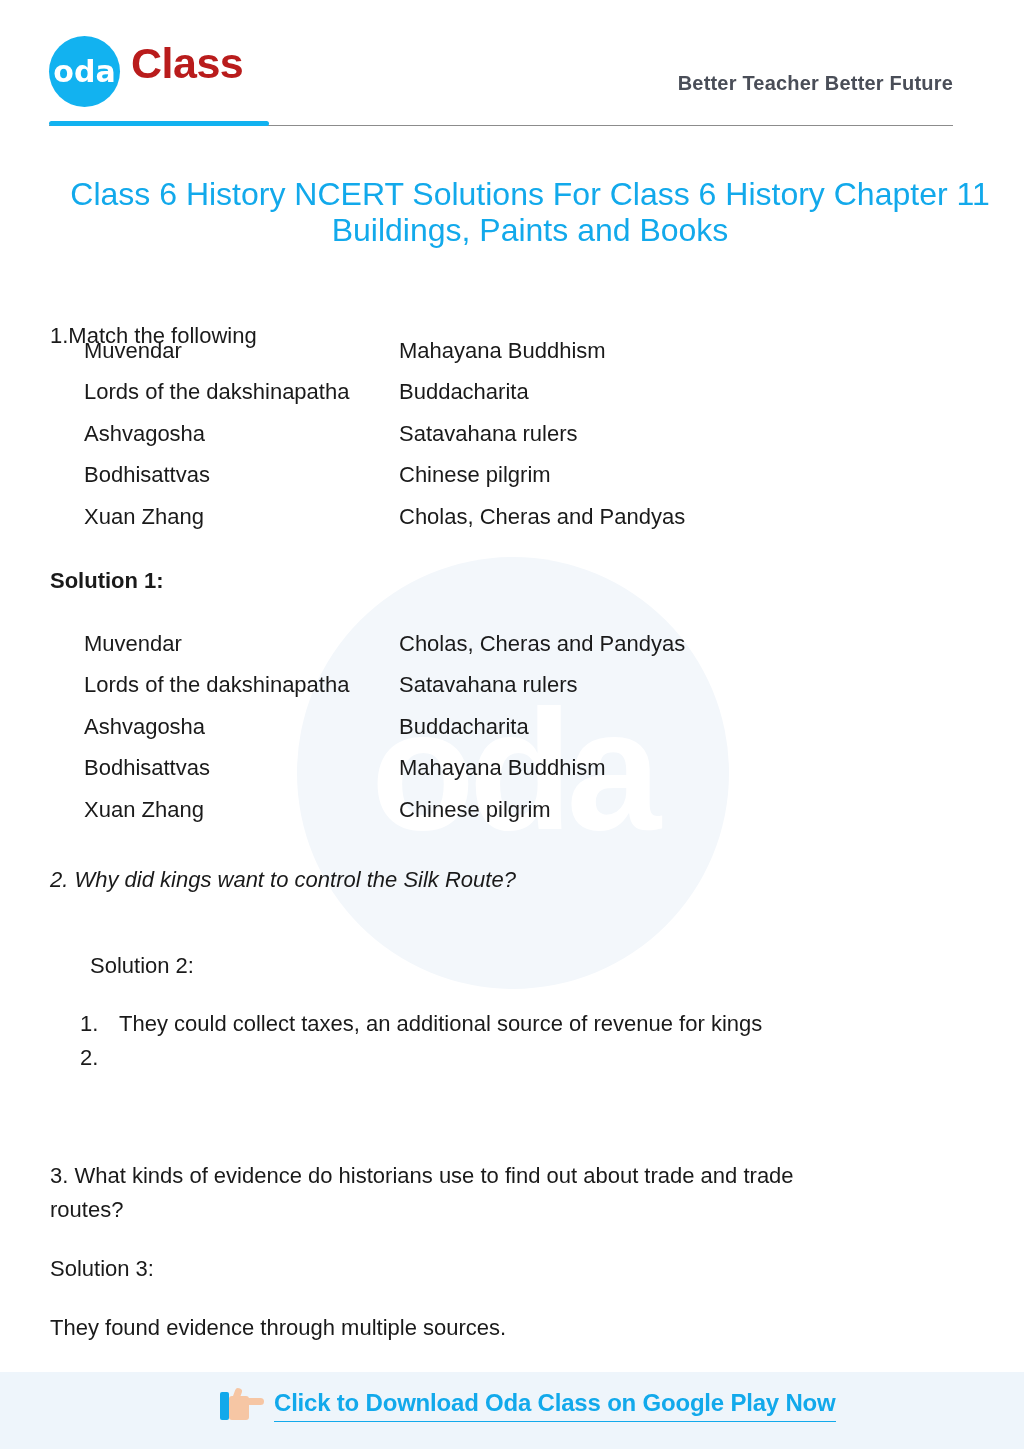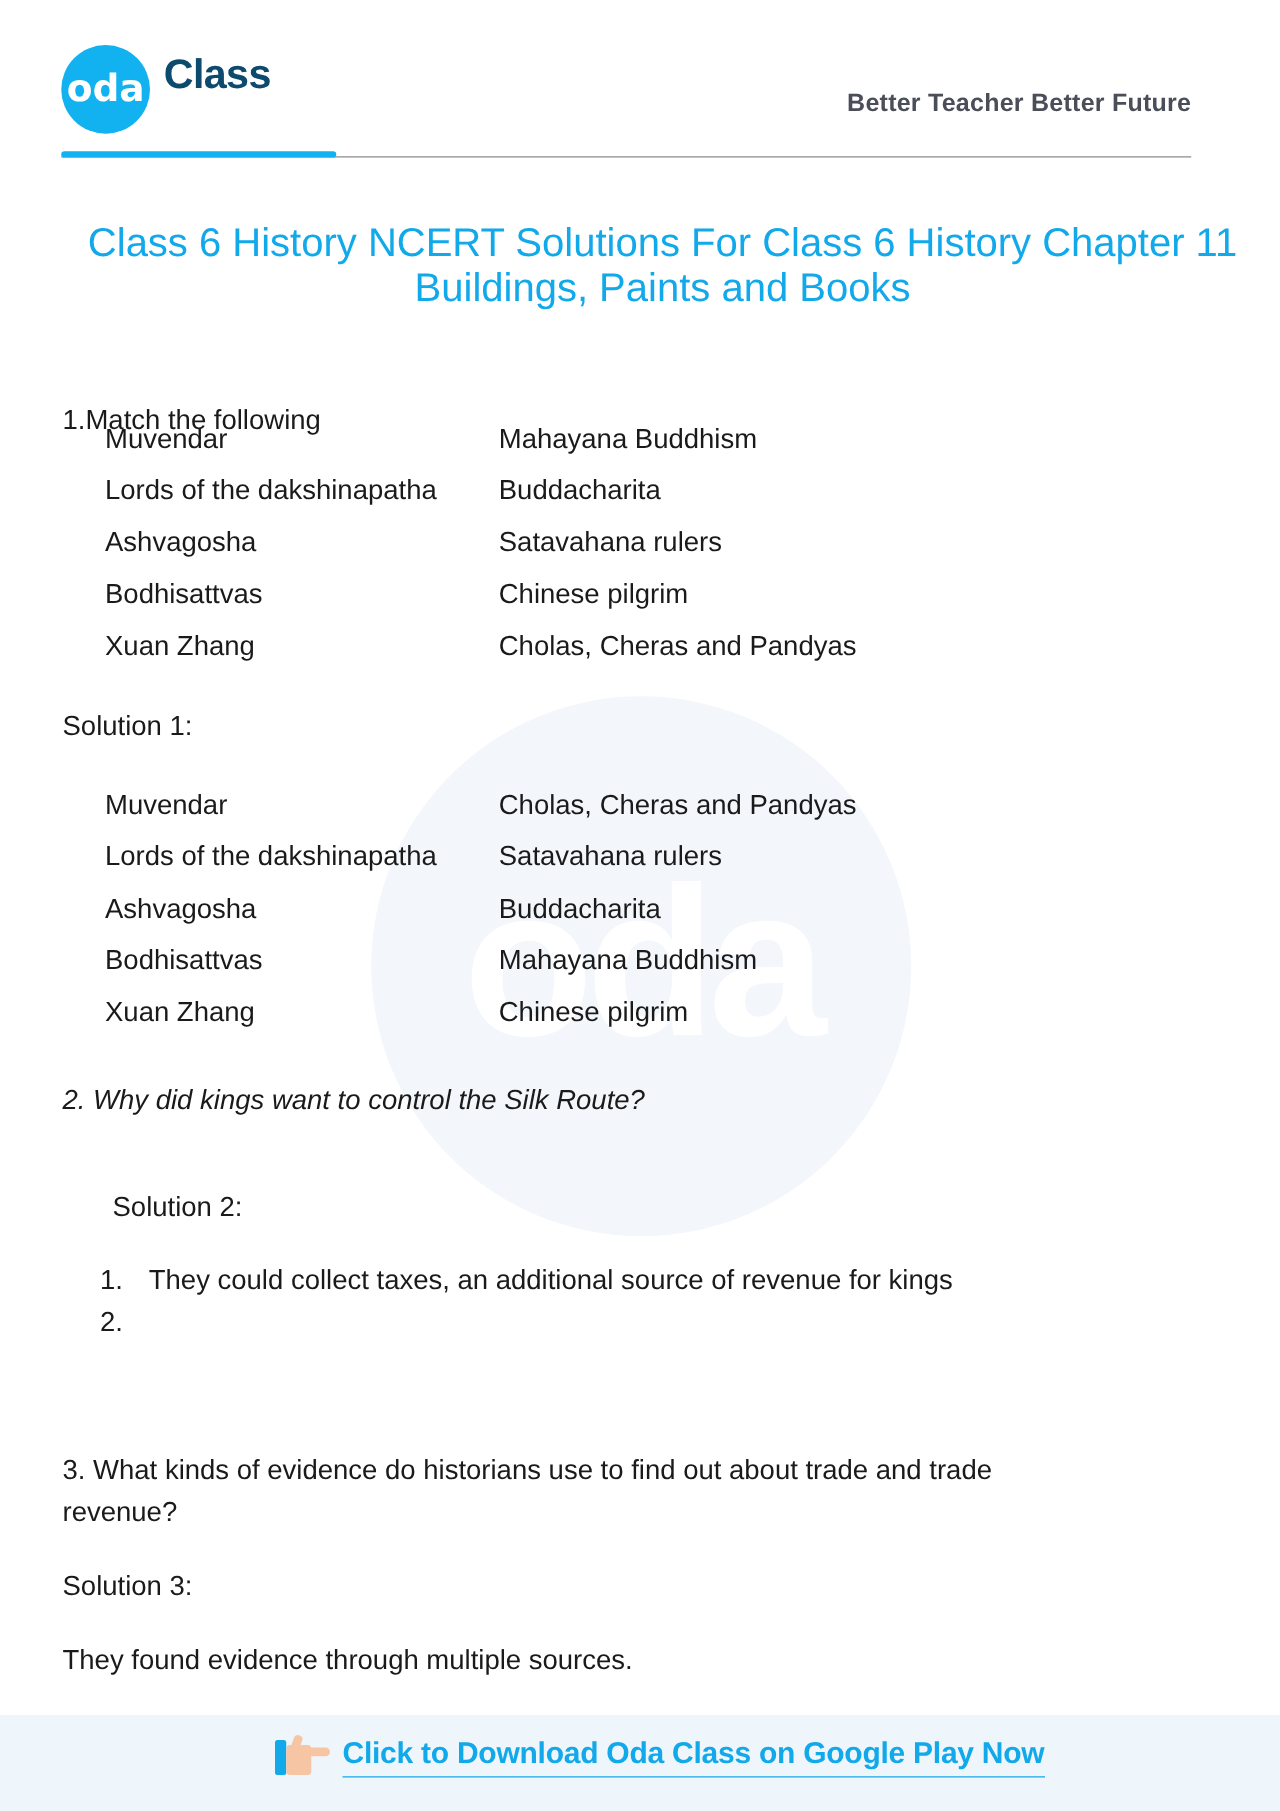--- a/index.html
+++ b/index.html
@@ -22,22 +22,22 @@
 
     
     .header { position: absolute; left: 0; top: 0; width: 1024px; height: 130px; z-index: 1; }
     .logo-circle {
       position: absolute; left: 49px; top: 36px; width: 71px; height: 71px; border-radius: 50%;
       background: #12b2f0; color: #fff; font-size: 30px; font-weight: bold;
       display: flex; align-items: center; justify-content: center; letter-spacing: 0px;
       font-family: "DejaVu Sans", sans-serif;
     }
     .logo-word {
-      position: absolute; left: 131px; top: 42px; font-size: 33px; font-weight: bold;
-      color: #0c4a6e; letter-spacing: -0.5px; line-height: 1;
+      position: absolute; left: 131px; top: 42px; font-size: 43px; font-weight: bold;
+      color: #b91c1c; letter-spacing: -0.5px; line-height: 1;
     }
     .tagline {
       position: absolute; right: 71px; top: 72px; font-size: 20px; color: #4a4e58;
       letter-spacing: 0.2px;
       font-weight: bold;
     }
     .rule-gray { position: absolute; left: 49px; top: 125px; width: 904px; height: 1px; background: #8c8c8c; }
     .rule-blue { position: absolute; left: 49px; top: 121px; width: 220px; height: 5px; border-radius: 3px; background: #12b2f0; }
 
     
@@ -113,21 +113,21 @@
       <div class="match-row">
         <span class="c1">Bodhisattvas</span>
         <span class="c2">Chinese pilgrim</span>
       </div>
       <div class="match-row">
         <span class="c1">Xuan Zhang</span>
         <span class="c2">Cholas, Cheras and Pandyas</span>
       </div>
     </div>
 
-    <div class="txt" style="top:567px;">Solution 1:</div>
+    <div class="txt" style="top:567px;font-weight:bold;">Solution 1:</div>
 
     <div class="match" style="top:623px;">
       <div class="match-row">
         <span class="c1">Muvendar</span>
         <span class="c2">Cholas, Cheras and Pandyas</span>
       </div>
       <div class="match-row">
         <span class="c1">Lords of the dakshinapatha</span>
         <span class="c2">Satavahana rulers</span>
       </div>
@@ -152,21 +152,21 @@
       <li>
         <span class="num">1.</span>
         <span>They could collect taxes, an additional source of revenue for kings</span>
       </li>
       <li>
         <span class="num">2.</span>
       </li>
     </ul>
 
     <div class="txt" style="top:1162px;">3. What kinds of evidence do historians use to find out about trade and trade</div>
-    <div class="txt" style="top:1196px;">revenue?</div>
+    <div class="txt" style="top:1196px;">routes?</div>
     <div class="txt" style="top:1255px;">Solution 3:</div>
     <div class="txt" style="top:1314px;text-align:center;">They found evidence through multiple sources.</div>
   </div>
 
   <div class="footer">
     <a class="cta" href="#">
       <span class="hand">
         <span class="cuff"></span>
           <span class="palm"></span>
           <span class="thumb"></span>

